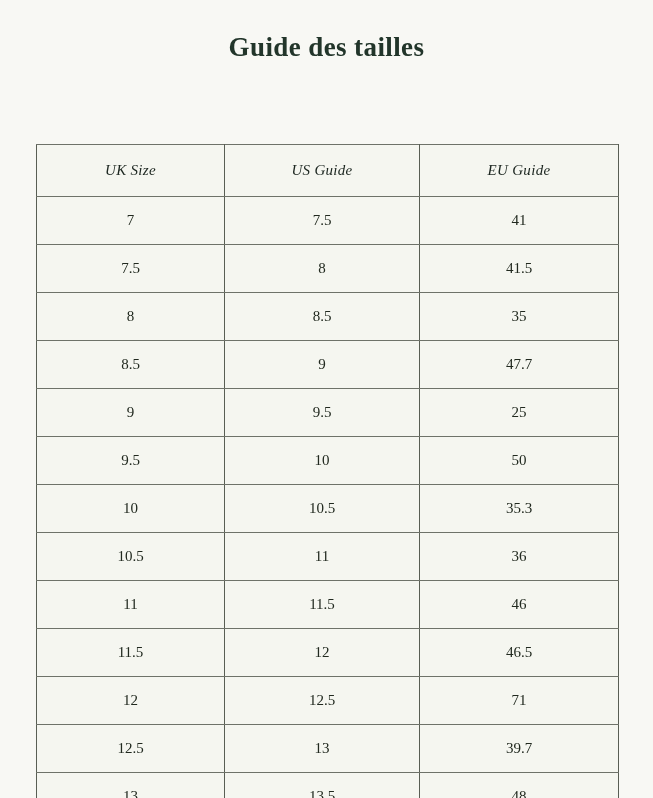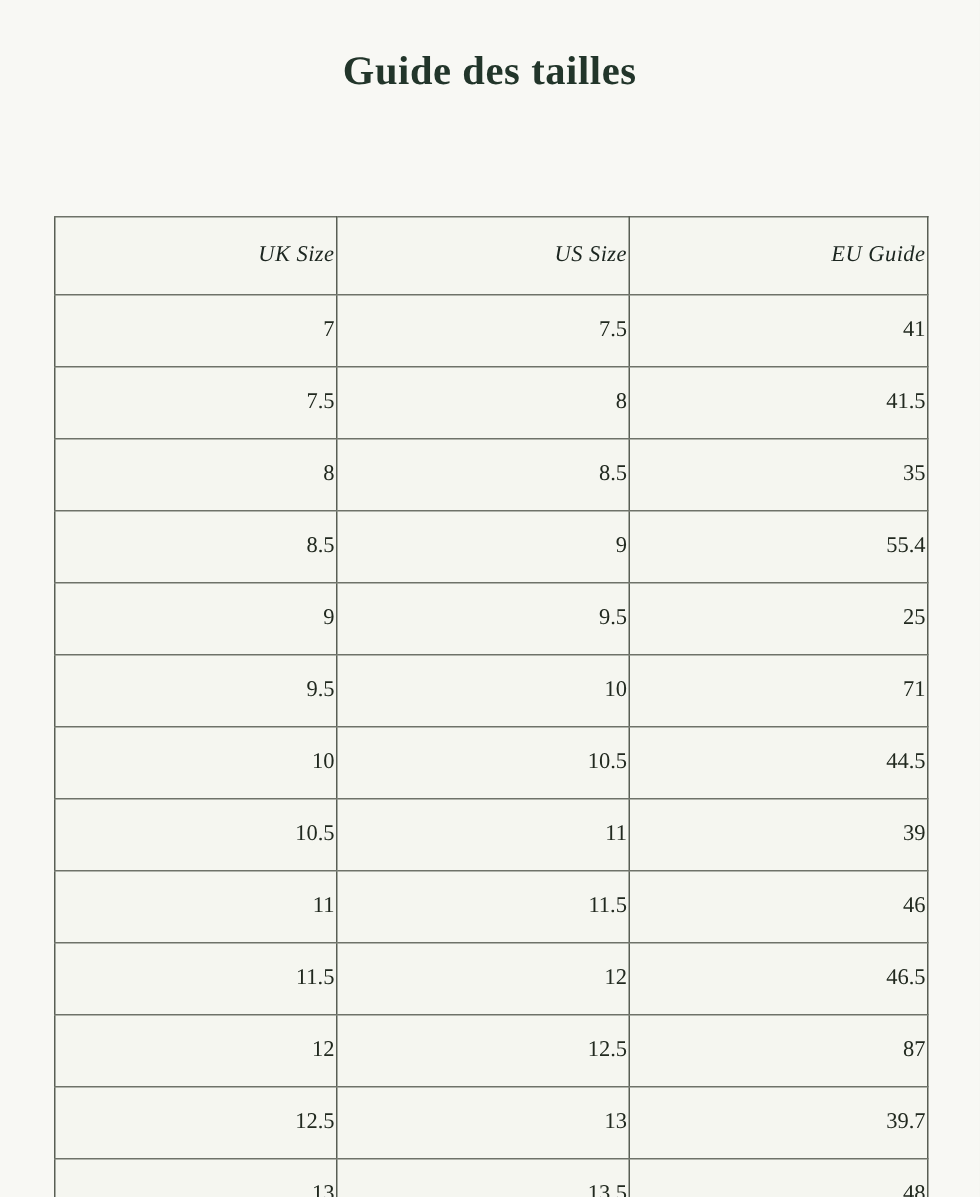--- a/index.html
+++ b/index.html
@@ -48,21 +48,21 @@
   table.size-table col.c-uk  { width: 188px; }
   table.size-table col.c-us  { width: 195px; }
   table.size-table col.c-eu  { width: 199px; }
 
   table.size-table th,
   table.size-table td {
     border-top: 1px solid #6e7269;
     border-bottom: 1px solid #6e7269;
     border-left: 1px solid #595e54;
     border-right: 1px solid #595e54;
-    text-align: right;
+    text-align: center;
     vertical-align: middle;
     background: #f5f6f0;
   }
   table.size-table th {
     height: 49px;
     font-size: 15px;
     font-style: italic;
     font-weight: 400;
     color: #1c2620;
     letter-spacing: 0.3px;
@@ -85,21 +85,21 @@
   <div class="size-table-wrap">
     <table class="size-table">
       <colgroup>
         <col class="c-uk">
         <col class="c-us">
         <col class="c-eu">
       </colgroup>
       <thead>
         <tr>
           <th>UK Size</th>
-          <th>US Size</th>
+          <th>US Guide</th>
           <th>EU Guide</th>
         </tr>
       </thead>
       <tbody id="table-body">
           <tr>
             <td>7</td>
             <td>7.5</td>
             <td>41</td>
           </tr>
           <tr>
@@ -108,56 +108,56 @@
             <td>41.5</td>
           </tr>
           <tr>
             <td>8</td>
             <td>8.5</td>
             <td>35</td>
           </tr>
           <tr>
             <td>8.5</td>
             <td>9</td>
-            <td>55.4</td>
+            <td>47.7</td>
           </tr>
           <tr>
             <td>9</td>
             <td>9.5</td>
             <td>25</td>
           </tr>
           <tr>
             <td>9.5</td>
             <td>10</td>
-            <td>71</td>
+            <td>50</td>
           </tr>
           <tr>
             <td>10</td>
             <td>10.5</td>
-            <td>44.5</td>
+            <td>35.3</td>
           </tr>
           <tr>
             <td>10.5</td>
             <td>11</td>
-            <td>39</td>
+            <td>36</td>
           </tr>
           <tr>
             <td>11</td>
             <td>11.5</td>
             <td>46</td>
           </tr>
           <tr>
             <td>11.5</td>
             <td>12</td>
             <td>46.5</td>
           </tr>
           <tr>
             <td>12</td>
             <td>12.5</td>
-            <td>87</td>
+            <td>71</td>
           </tr>
           <tr>
             <td>12.5</td>
             <td>13</td>
             <td>39.7</td>
           </tr>
           <tr>
             <td>13</td>
             <td>13.5</td>
             <td>48</td>

